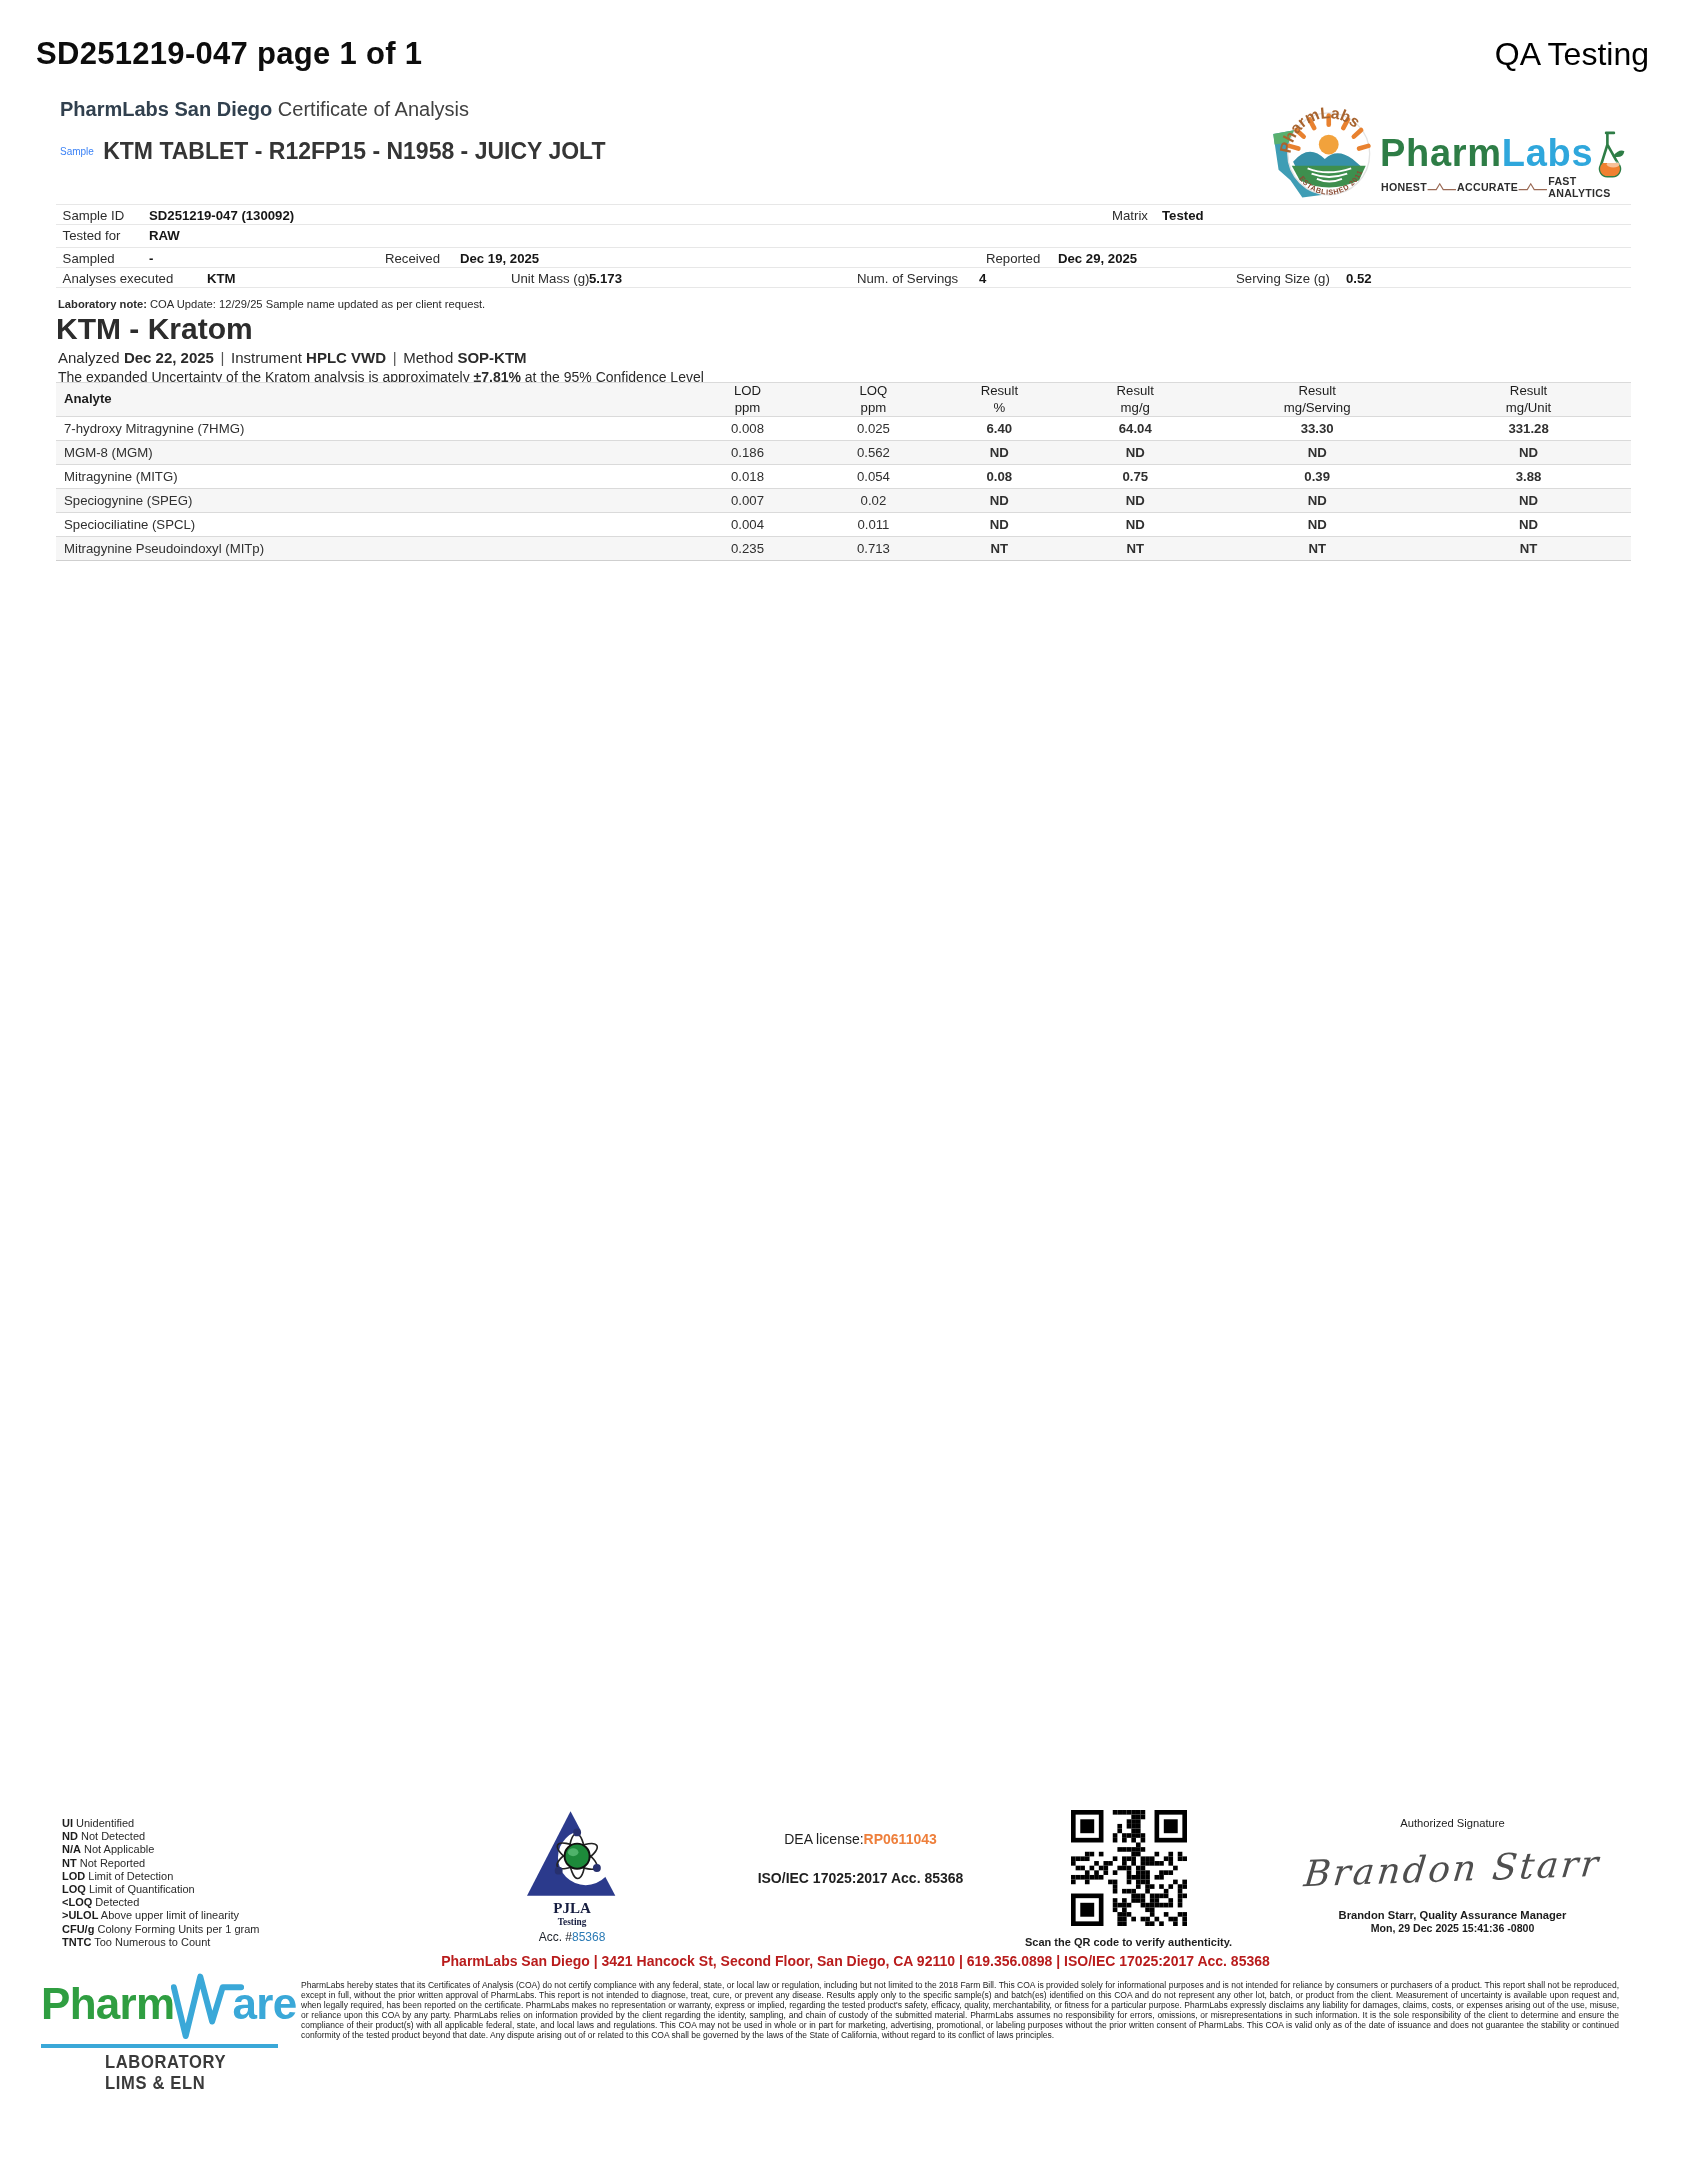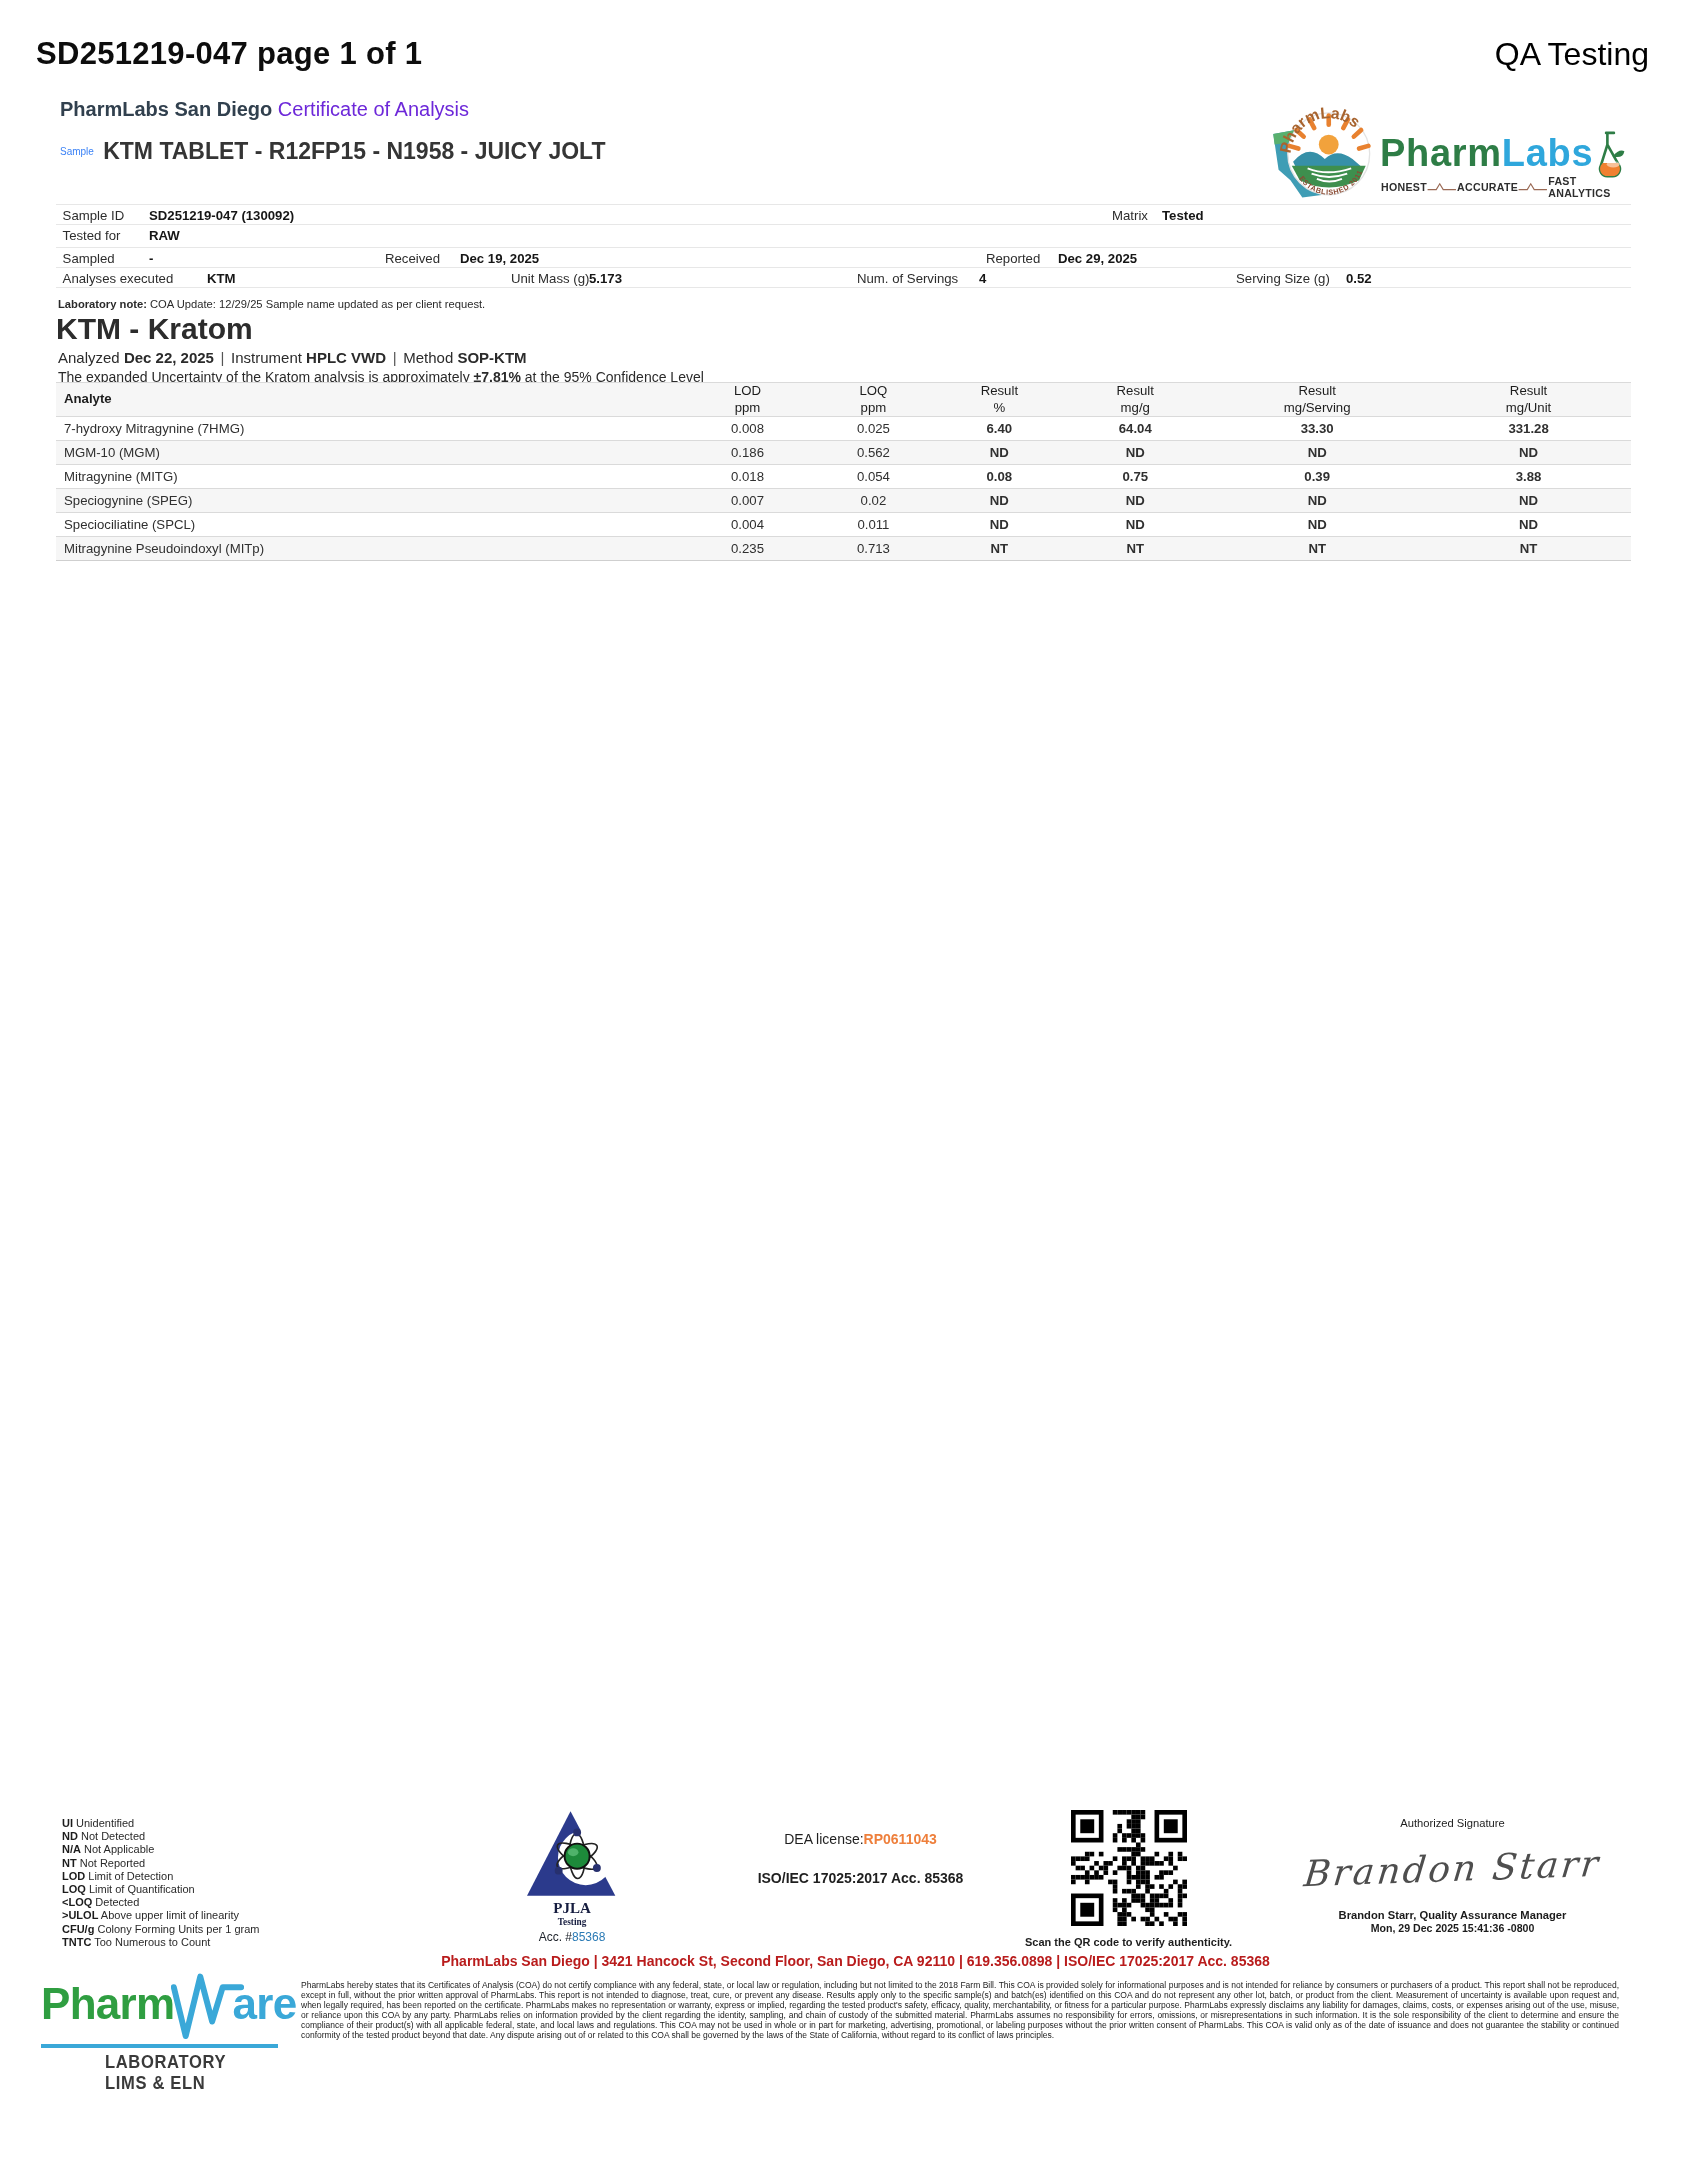--- a/index.html
+++ b/index.html
@@ -7,21 +7,21 @@
         font-family:"Liberation Sans", sans-serif;color:#222;}
   .abs{position:absolute;}
 
   
   .doc-id{left:36px;top:36px;font-size:31px;font-weight:bold;color:#0d0d0d;letter-spacing:0.3px;}
   .qa-tag{right:38px;top:36px;font-size:32px;font-weight:500;color:#000;}
 
   
   .lab-line{left:60px;top:98px;font-size:20px;}
   .lab-name{font-weight:bold;color:#31404e;}
-  .cert{color:#6d28d9;}
+  .cert{color:#404040;}
   .sample-line{left:60px;top:138px;}
   .sample-lbl{font-size:10px;color:#3b82f6;vertical-align:4px;margin-right:9.3px;}
   .sample-name{font-size:23px;font-weight:bold;color:#353535;}
 
   
   .badge{left:1268px;top:106px;}
   .wordmark{left:1380px;top:132px;font-size:38px;font-weight:bold;letter-spacing:0.7px;}
   .wm-green{color:#2e7d46;}
   .wm-blue{color:#2fa7dc;}
   .flask{left:1593px;top:130px;}
@@ -252,21 +252,21 @@
       <tr>
         <td class="analyte">7-hydroxy Mitragynine (7HMG)</td>
         <td>0.008</td>
         <td>0.025</td>
         <td class="r-num">6.40</td>
         <td class="r-num">64.04</td>
         <td class="r-num">33.30</td>
         <td class="r-num">331.28</td>
       </tr>
       <tr>
-        <td class="analyte">MGM-10 (MGM)</td>
+        <td class="analyte">MGM-8 (MGM)</td>
         <td>0.186</td>
         <td>0.562</td>
         <td class="r-nd">ND</td>
         <td class="r-nd">ND</td>
         <td class="r-nd">ND</td>
         <td class="r-nd">ND</td>
       </tr>
       <tr>
         <td class="analyte">Mitragynine (MITG)</td>
         <td>0.018</td>

